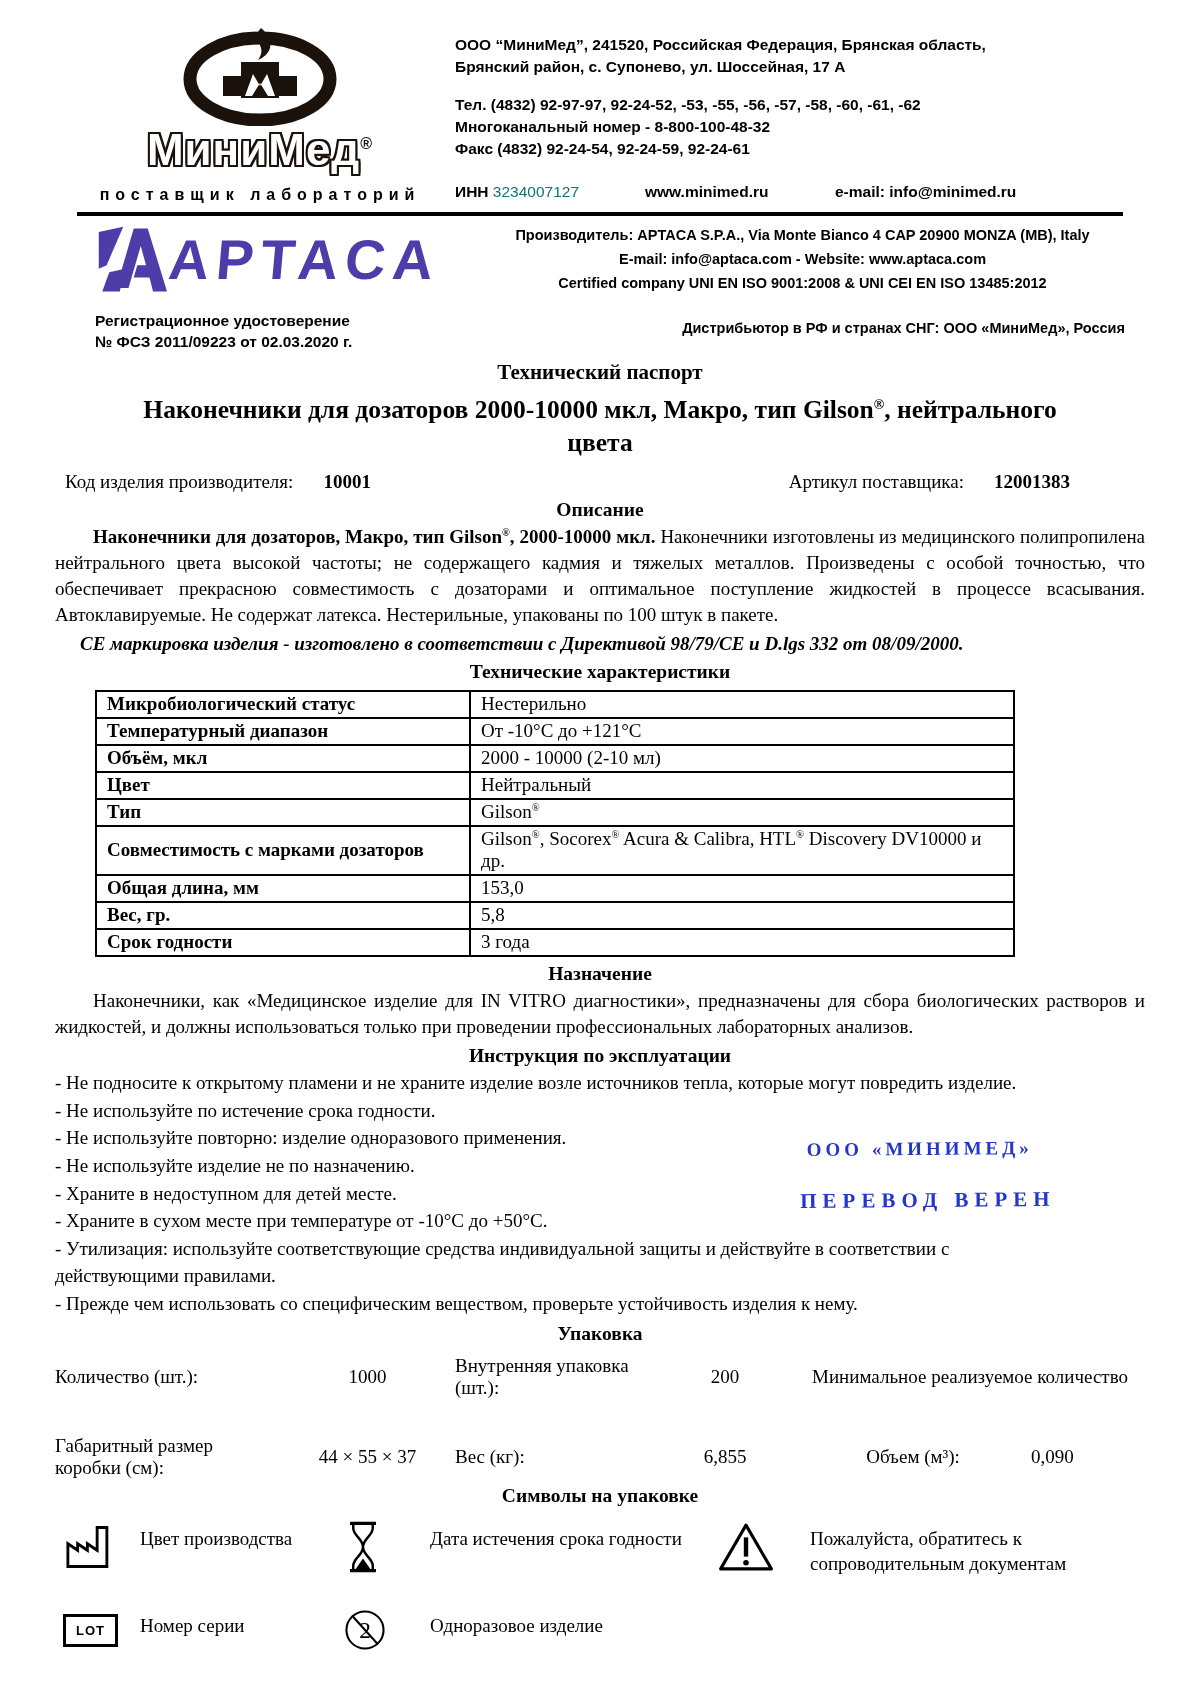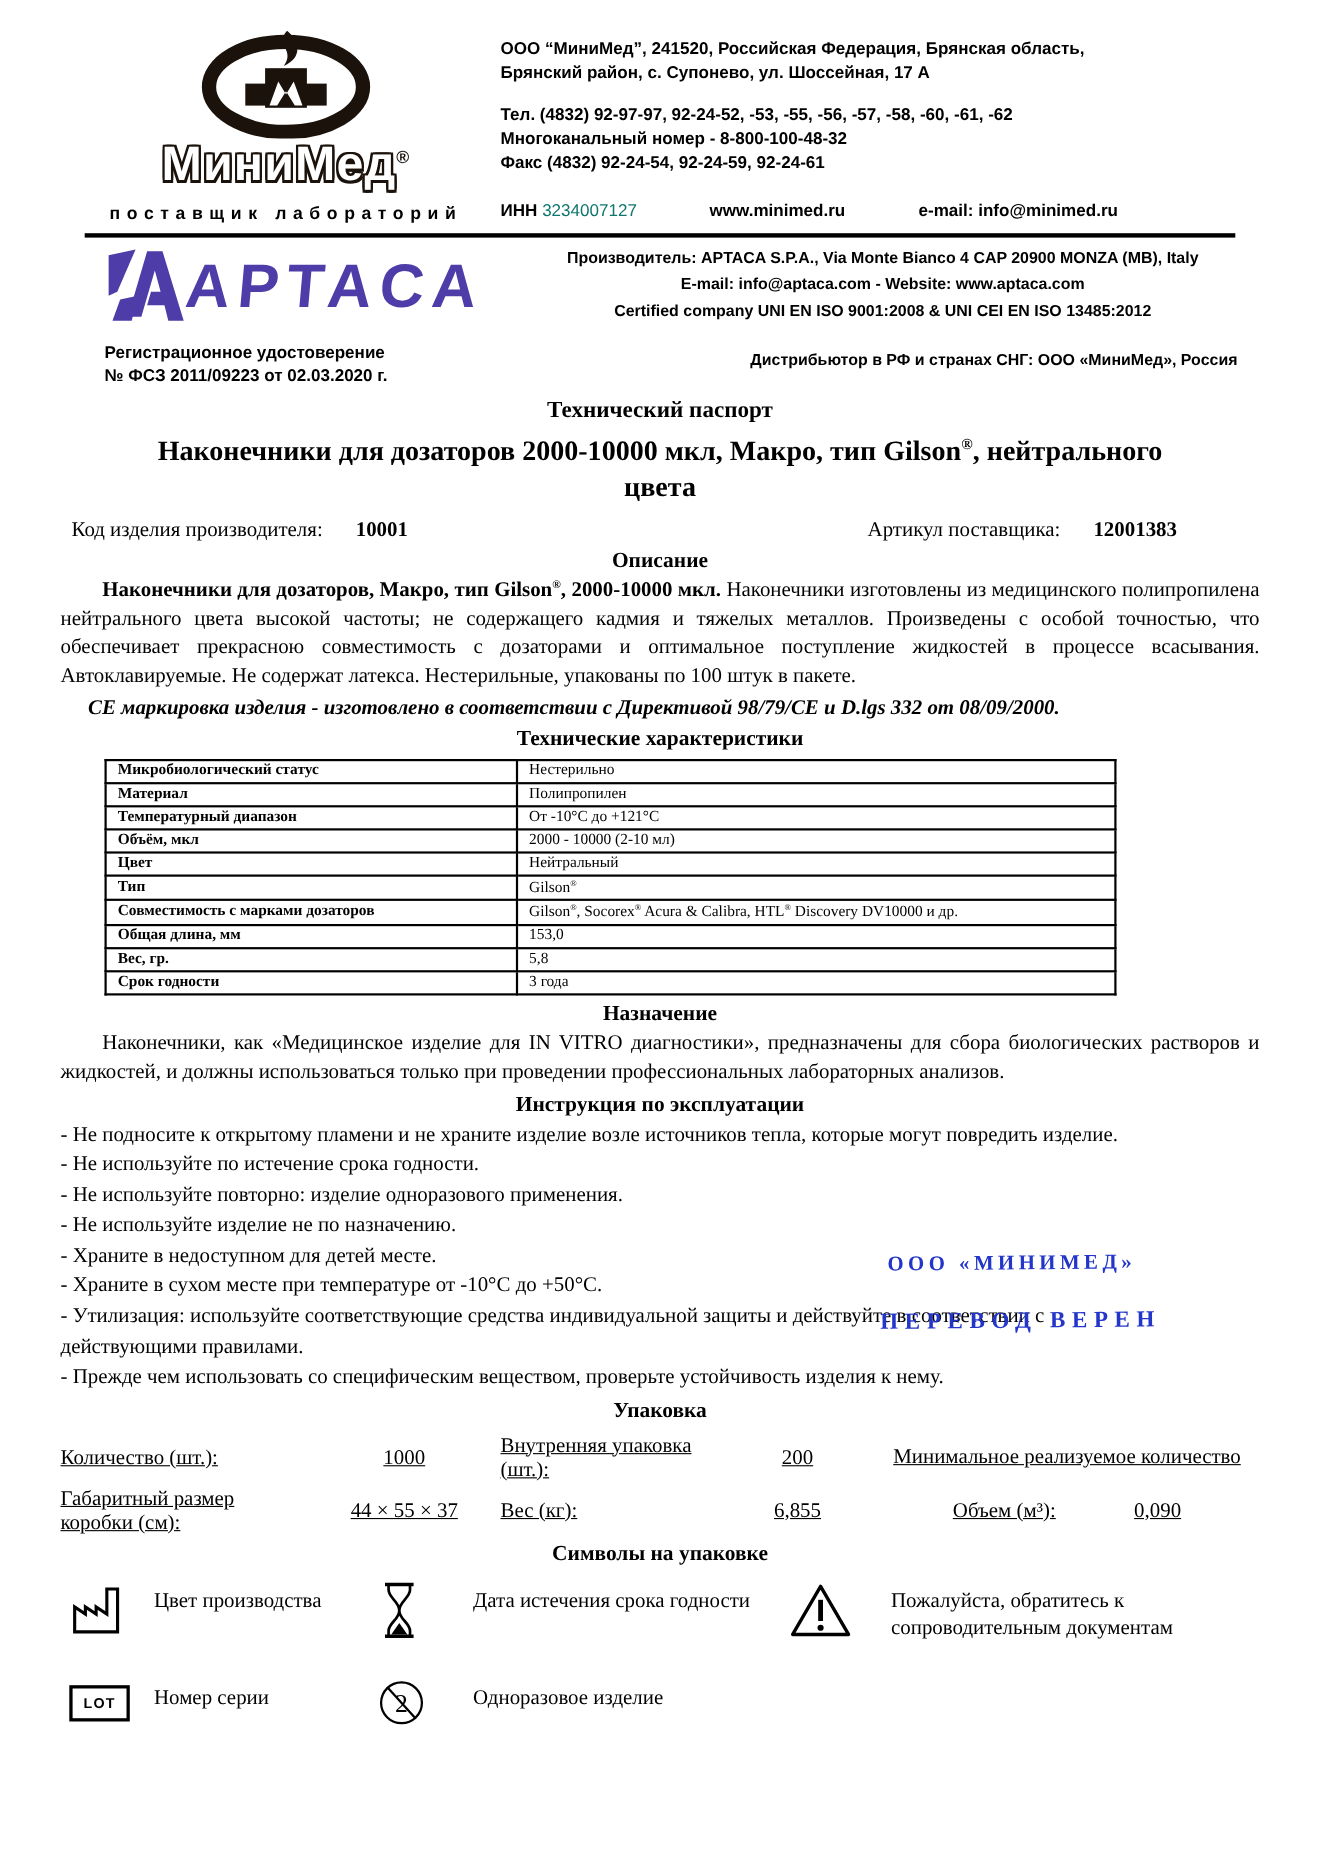--- a/index.html
+++ b/index.html
@@ -41,31 +41,31 @@
   .distributor { font-size:14.5px; padding-top:8px; }
   
   .doc-type { text-align:center; font-weight:700; font-size:21px; margin-top:7px; }
   .product-title { text-align:center; font-weight:700; font-size:25.5px; margin-top:8px; line-height:1.3; }
   .codes-row { display:flex; justify-content:space-between; margin:12px 75px 0 10px; font-size:19px; }
   .code-val { font-weight:700; margin-left:30px; }
   .sec-head { text-align:center; font-weight:700; font-size:19.5px; margin-top:6px; }
   .para { font-size:19px; line-height:1.36; text-align:justify; text-indent:38px; margin-top:3px; }
   .ce-line { font-weight:700; font-style:italic; font-size:19px; margin:5px 0 0 25px; }
   table.spec { border-collapse:collapse; margin:7px 0 0 40px; width:920px; }
-  table.spec td { border:2px solid #000; font-size:14px; padding:1px 10px 2px 10px; }
+  table.spec td { border:2px solid #000; font-size:19px; padding:1px 10px 2px 10px; }
   td.spec-label { width:352px; font-weight:700; }
   .instr { font-size:19px; line-height:1.45; margin-top:2px; max-width:965px; }
   
   .stamp { position:absolute; left:800px; top:1138px; width:240px; text-align:center;
            font-weight:700; transform:rotate(-0.5deg); }
   .stamp-l1 { font-size:19px; letter-spacing:4px; white-space:nowrap; }
   .stamp-l2 { font-size:21px; letter-spacing:6px; margin-top:28px; white-space:nowrap; }
   
   .pack-grid { display:grid; grid-template-columns:225px 175px 200px 140px 1fr;
-               font-size:19px; margin-top:10px; row-gap:4px; align-items:center;text-decoration:underline; }
+               font-size:19px; margin-top:10px; row-gap:36px; align-items:center; }
   .pack-grid .ctr { text-align:center; }
   .pack-min { text-align:center; line-height:1.3; }
   .pack-vol { display:flex; justify-content:space-evenly; align-items:center; }
   
   .sym-grid { display:grid; grid-template-columns:85px 195px 95px 280px 100px 1fr;
               margin-top:14px; row-gap:30px; font-size:19px; align-items:start; }
   .sym-icon { padding-left:8px; }
   .sym-label { padding-top:6px; line-height:1.3; }
   .lot-box { display:inline-block; border:3px solid #000; padding:6px 10px;
              font-family:"Liberation Sans",sans-serif; font-weight:700; font-size:13px;
@@ -147,24 +147,20 @@
   <div class="ce-line">СЕ маркировка изделия - изготовлено в соответствии с Директивой 98/79/СЕ и D.lgs 332 от 08/09/2000.</div>
 
   <div class="sec-head">Технические характеристики</div>
   <table class="spec">
     <tbody>
         <tr>
           <td class="spec-label">Микробиологический статус</td>
           <td>Нестерильно</td>
         </tr>
     <tr>
-          <td class="spec-label">Материал</td>
-          <td>Полипропилен</td>
-        </tr>
-    <tr>
           <td class="spec-label">Температурный диапазон</td>
           <td>От -10°С до +121°С</td>
         </tr>
     <tr>
           <td class="spec-label">Объём, мкл</td>
           <td>2000 - 10000 (2-10 мл)</td>
         </tr>
     <tr>
           <td class="spec-label">Цвет</td>
           <td>Нейтральный</td>

